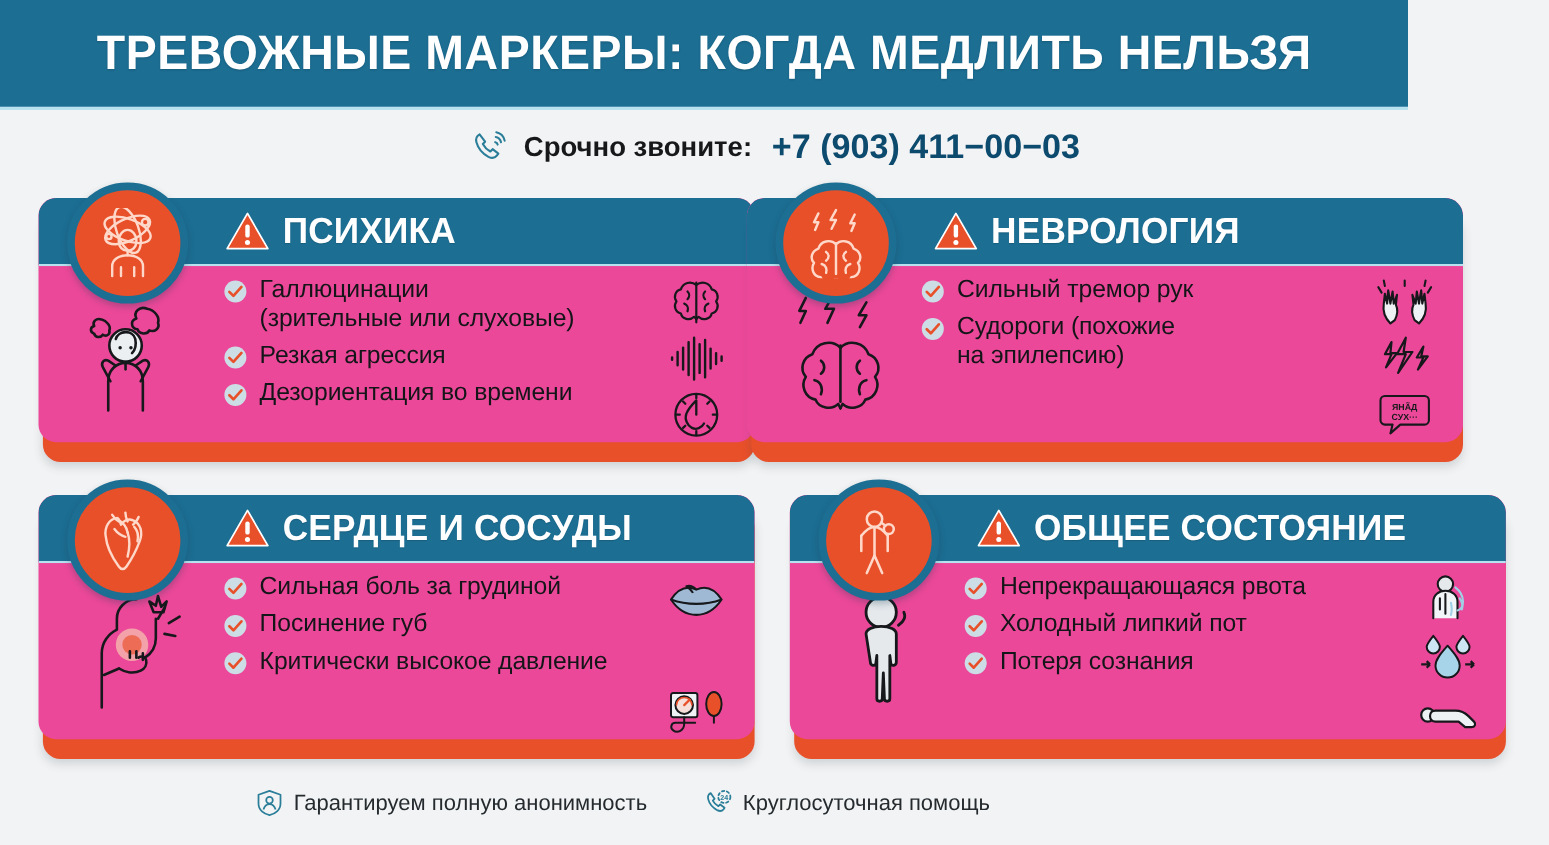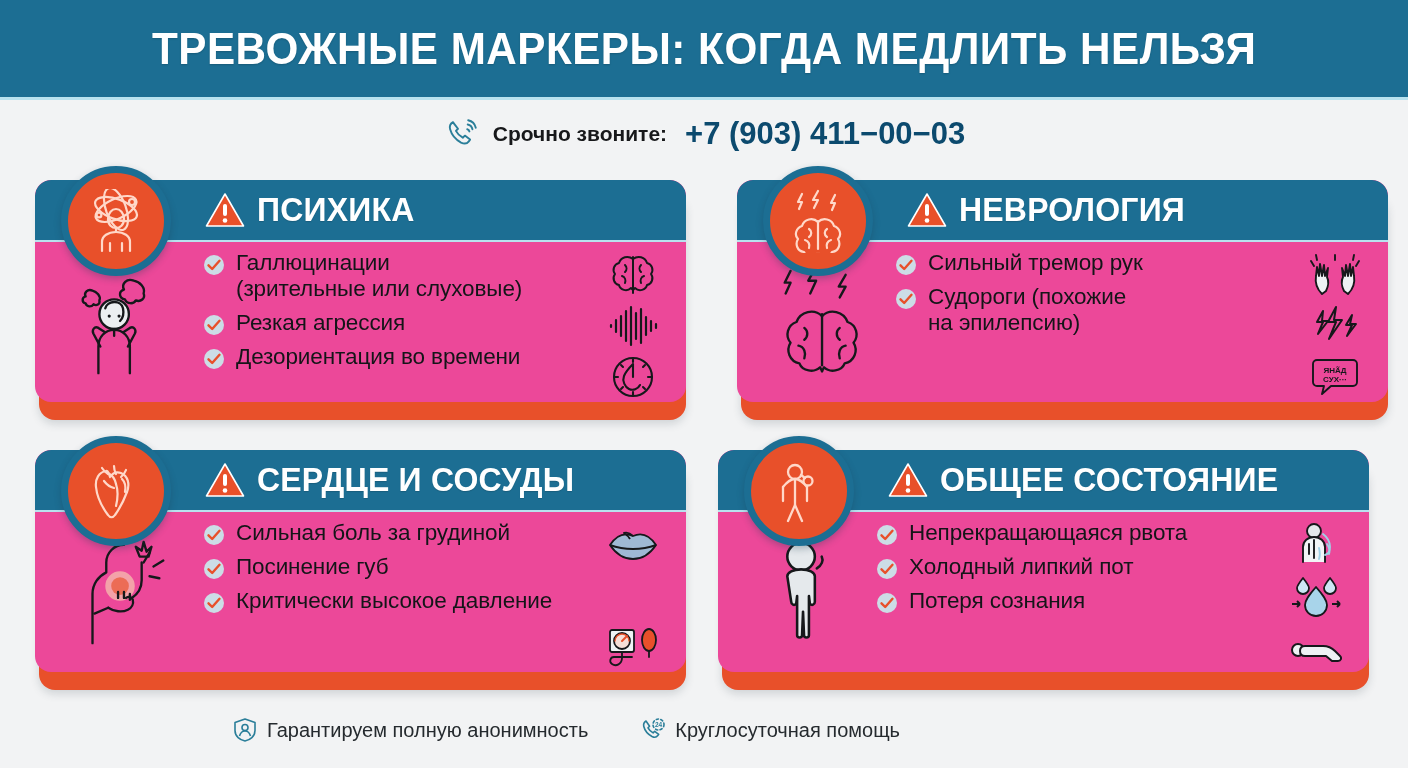--- a/index.html
+++ b/index.html
@@ -6,21 +6,21 @@
   * { margin:0; padding:0; box-sizing:border-box; }
   html,body { width:1408px; height:768px; overflow:hidden; }
   body {
     background:#f2f3f4;
     font-family:"Liberation Sans","DejaVu Sans",sans-serif;
     -webkit-font-smoothing:antialiased;
   }
 
   
   .top-banner{
-    position:absolute; left:0; top:0; width:1408px; height:100px;
+    position:absolute; left:0; top:0; width:1280px; height:100px;
     background:#1c6e93;
     display:flex; align-items:center; justify-content:center;
     border-bottom:3px solid #b8e2ef;
   }
   .top-banner .title{
     color:#ffffff;
     font-size:44px;
     font-weight:bold;
     letter-spacing:0.5px;
     white-space:nowrap;
@@ -29,38 +29,38 @@
     text-shadow:0 1px 2px rgba(0,0,0,.18);
   }
 
   
   .phone-row{
     position:absolute; left:0; top:103px; width:1408px; height:62px;
     display:flex; align-items:center; justify-content:center; gap:12px;
   }
   .phone-icon{ width:38px; height:38px; display:block; }
   .phone-label{
-    font-size:21px; font-weight:bold; color:#17181a; white-space:nowrap;
+    font-size:25px; font-weight:bold; color:#17181a; white-space:nowrap;
   }
   .phone-number{
     font-size:31px; font-weight:bold; color:#0c4a6e; white-space:nowrap;
     margin-left:6px;
   }
 
   
   .grid{
     position:absolute; left:35px; top:180px;
     width:1338px; height:510px;
   }
   .card{
     position:absolute;
     width:655px; height:240px;
   }
   .card.c1{ left:0;   top:0; }
-  .card.c2{ left:702px; top:0;padding-left:35px; }
+  .card.c2{ left:644px; top:0;padding-left:35px; }
   .card.c3{ left:0;   top:270px; }
   .card.c4{ left:683px; top:270px;text-decoration:underline; }
 
   
   .card .slab{
     position:absolute; left:4px; top:14px; width:647px; height:226px;
     background:#e8502a;
     border-radius:16px;
     box-shadow:0 4px 9px rgba(40,60,70,.17);
   }

